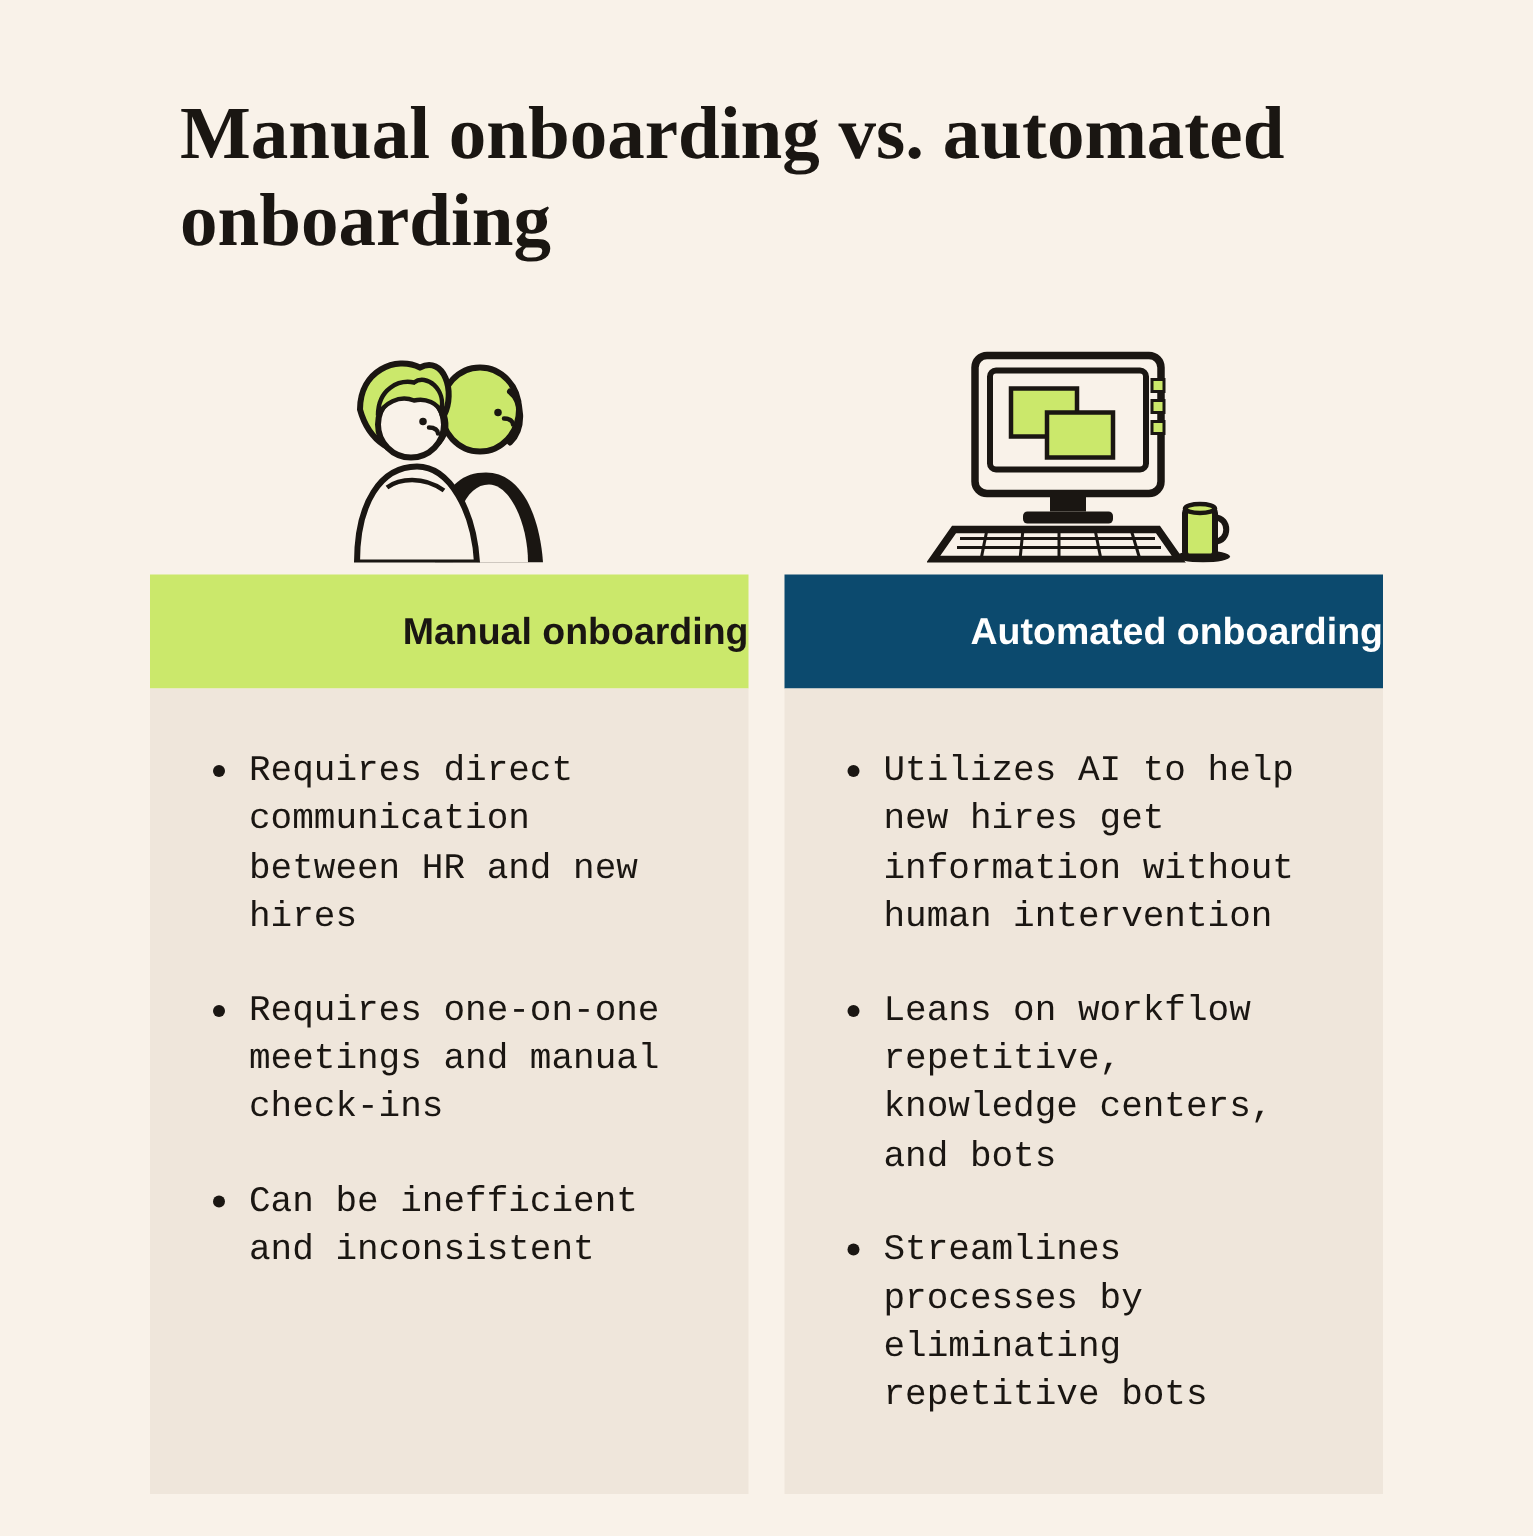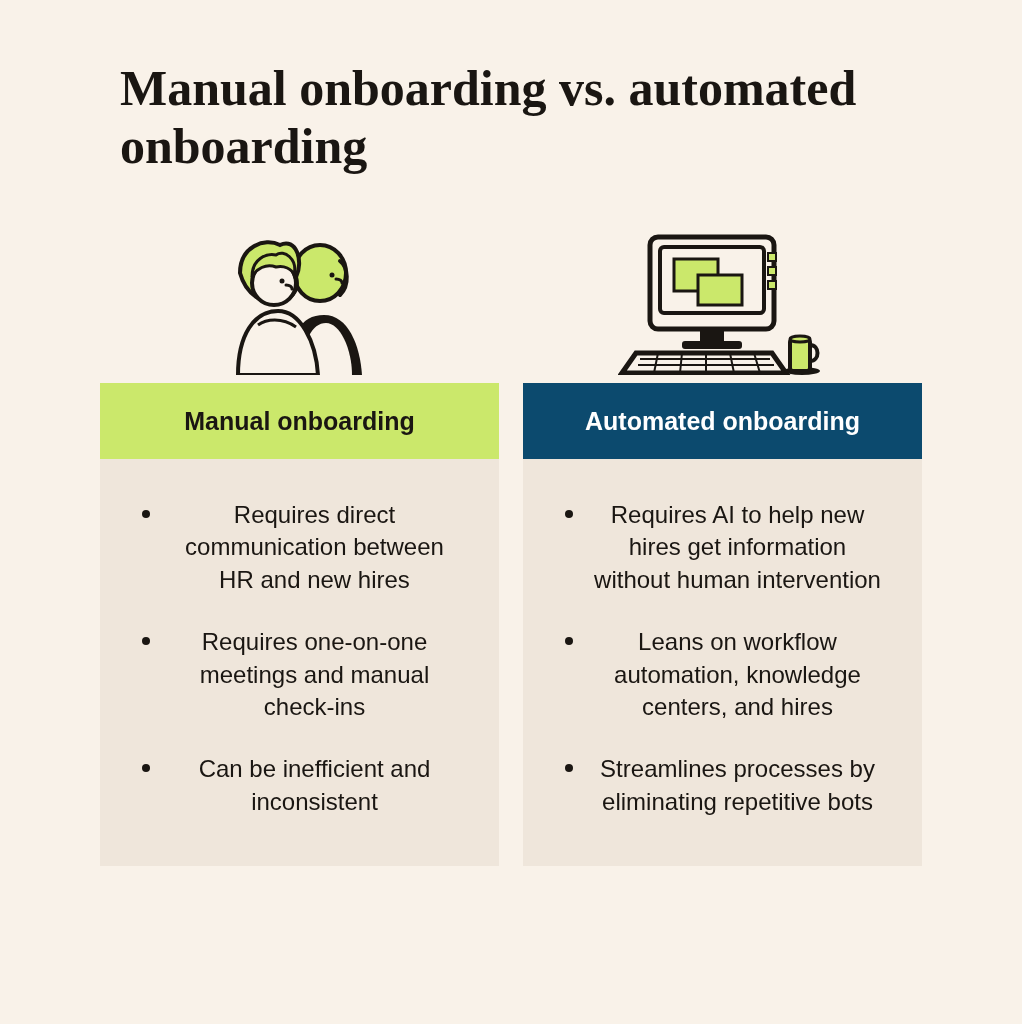--- a/index.html
+++ b/index.html
@@ -37,21 +37,21 @@
     display: flex;
     align-items: flex-end;
     justify-content: center;
     margin-bottom: 8px;
   }
   .illustration svg { display: block; }
   .col-header {
     height: 76px;
     display: flex;
     align-items: center;
-    justify-content: center;
+    justify-content: flex-end;
     font-family: "Helvetica Neue", Arial, sans-serif;
     font-weight: 700;
     font-size: 25px;
   }
   .manual .col-header {
     background: #cbe86b;
     color: #1a1612;
   }
   .automated .col-header {
     background: #0c4a6e;
@@ -61,26 +61,25 @@
     background: #efe6db;
     padding: 40px 36px 48px 36px;
     flex: 1;
   }
   .col-body ul {
     list-style: none;
   }
   .col-body li {
     position: relative;
     padding-left: 30px;
-    font-family: Liberation Sans, sans-serif;
+    font-family: Liberation Mono, monospace;
     font-size: 24px;
     line-height: 1.35;
     color: #1a1612;
     margin-bottom: 30px;
-    text-align: center;
   }
   .col-body li:last-child { margin-bottom: 0; }
   .col-body li::before {
     content: "";
     position: absolute;
     left: 6px;
     top: 11px;
     width: 8px;
     height: 8px;
     border-radius: 50%;
@@ -159,21 +158,21 @@
           <rect x="172" y="114" width="20" height="32" rx="3" fill="#cbe86b" stroke="#1a1612" stroke-width="4"></rect>
           <path d="M192 120 C202 120 202 136 192 136" fill="none" stroke="#1a1612" stroke-width="4"></path>
           <ellipse cx="182" cy="114" rx="10" ry="3" fill="#cbe86b" stroke="#1a1612" stroke-width="3"></ellipse>
         </svg>
       </div>
       <div class="col-header">
         <span>Automated onboarding</span>
       </div>
       <div class="col-body">
         <ul>
-          <li>Requires AI to help new hires get information without human intervention</li>
-          <li>Leans on workflow automation, knowledge centers, and hires</li>
+          <li>Utilizes AI to help new hires get information without human intervention</li>
+          <li>Leans on workflow repetitive, knowledge centers, and bots</li>
           <li>Streamlines processes by eliminating repetitive bots</li>
         </ul>
       </div>
     </div>
 
   </div>
 </div>
 
 </body></html>

